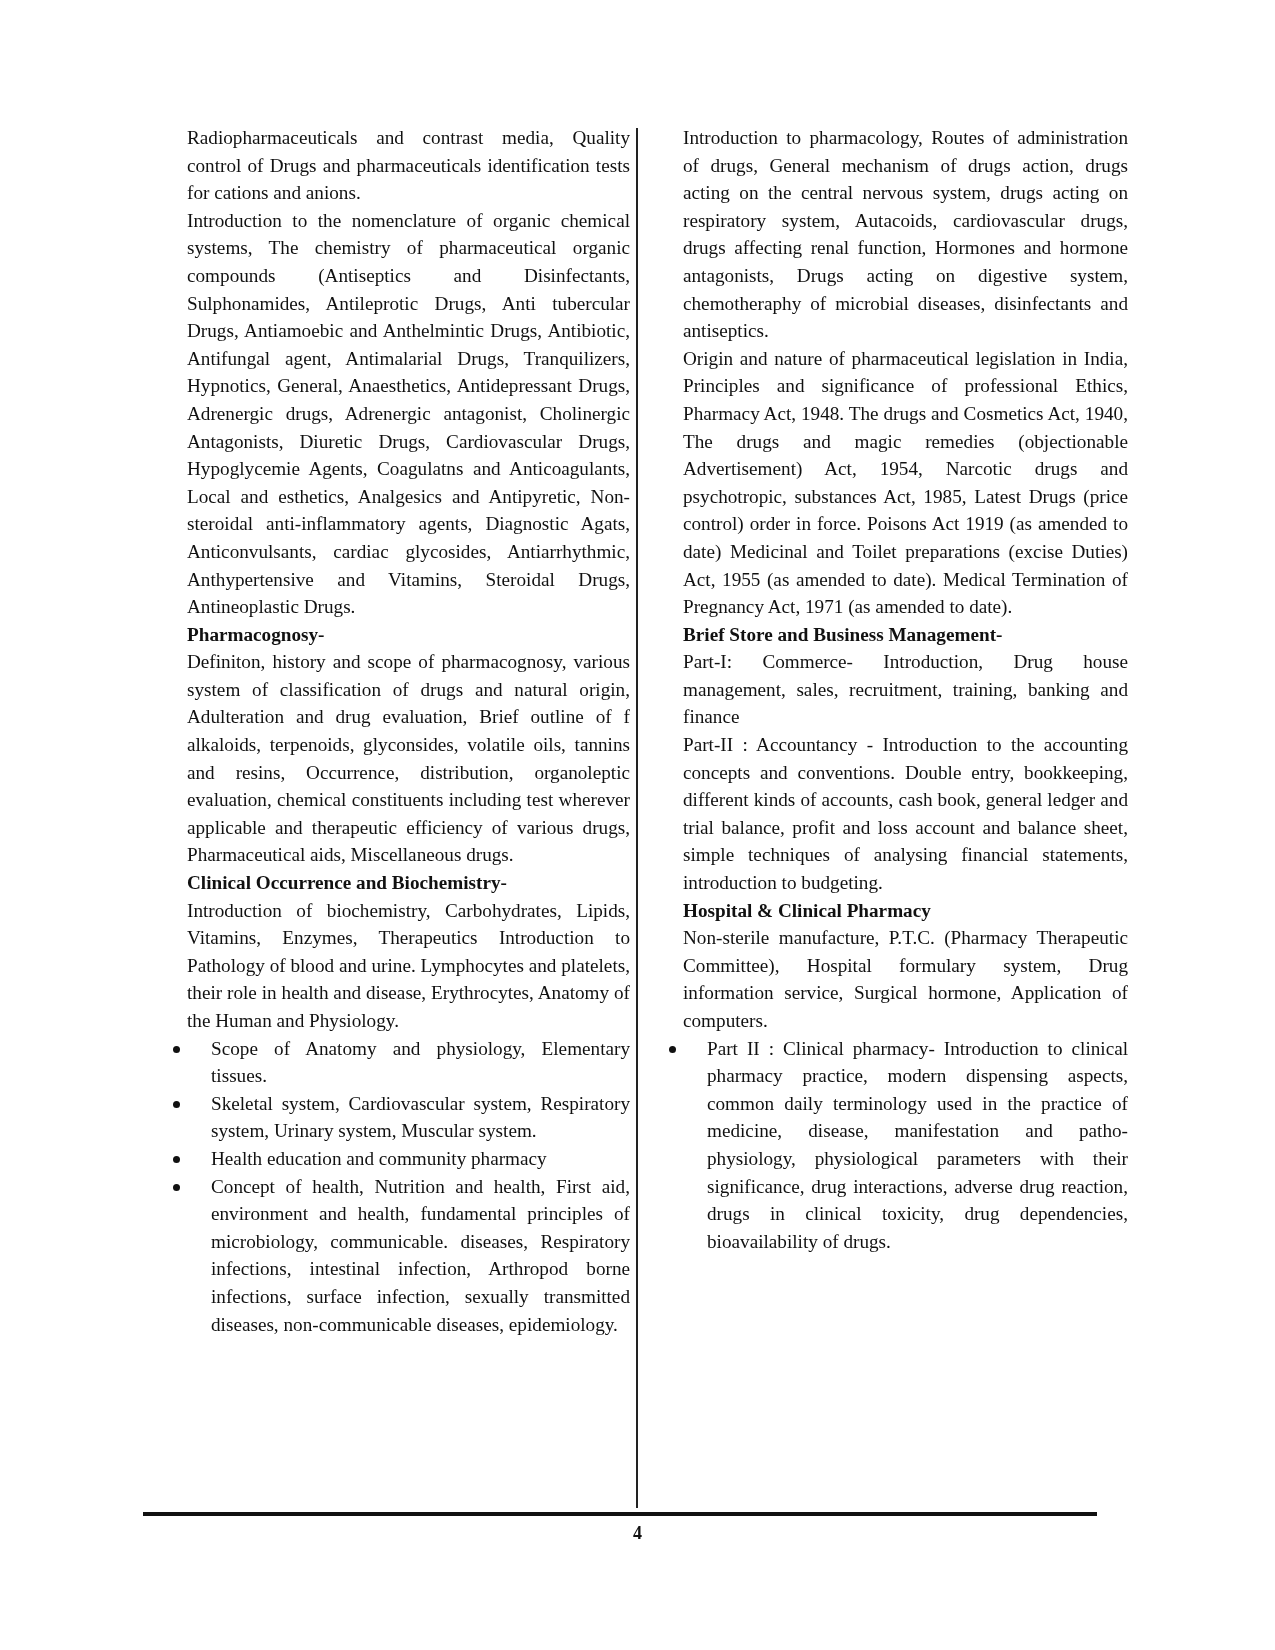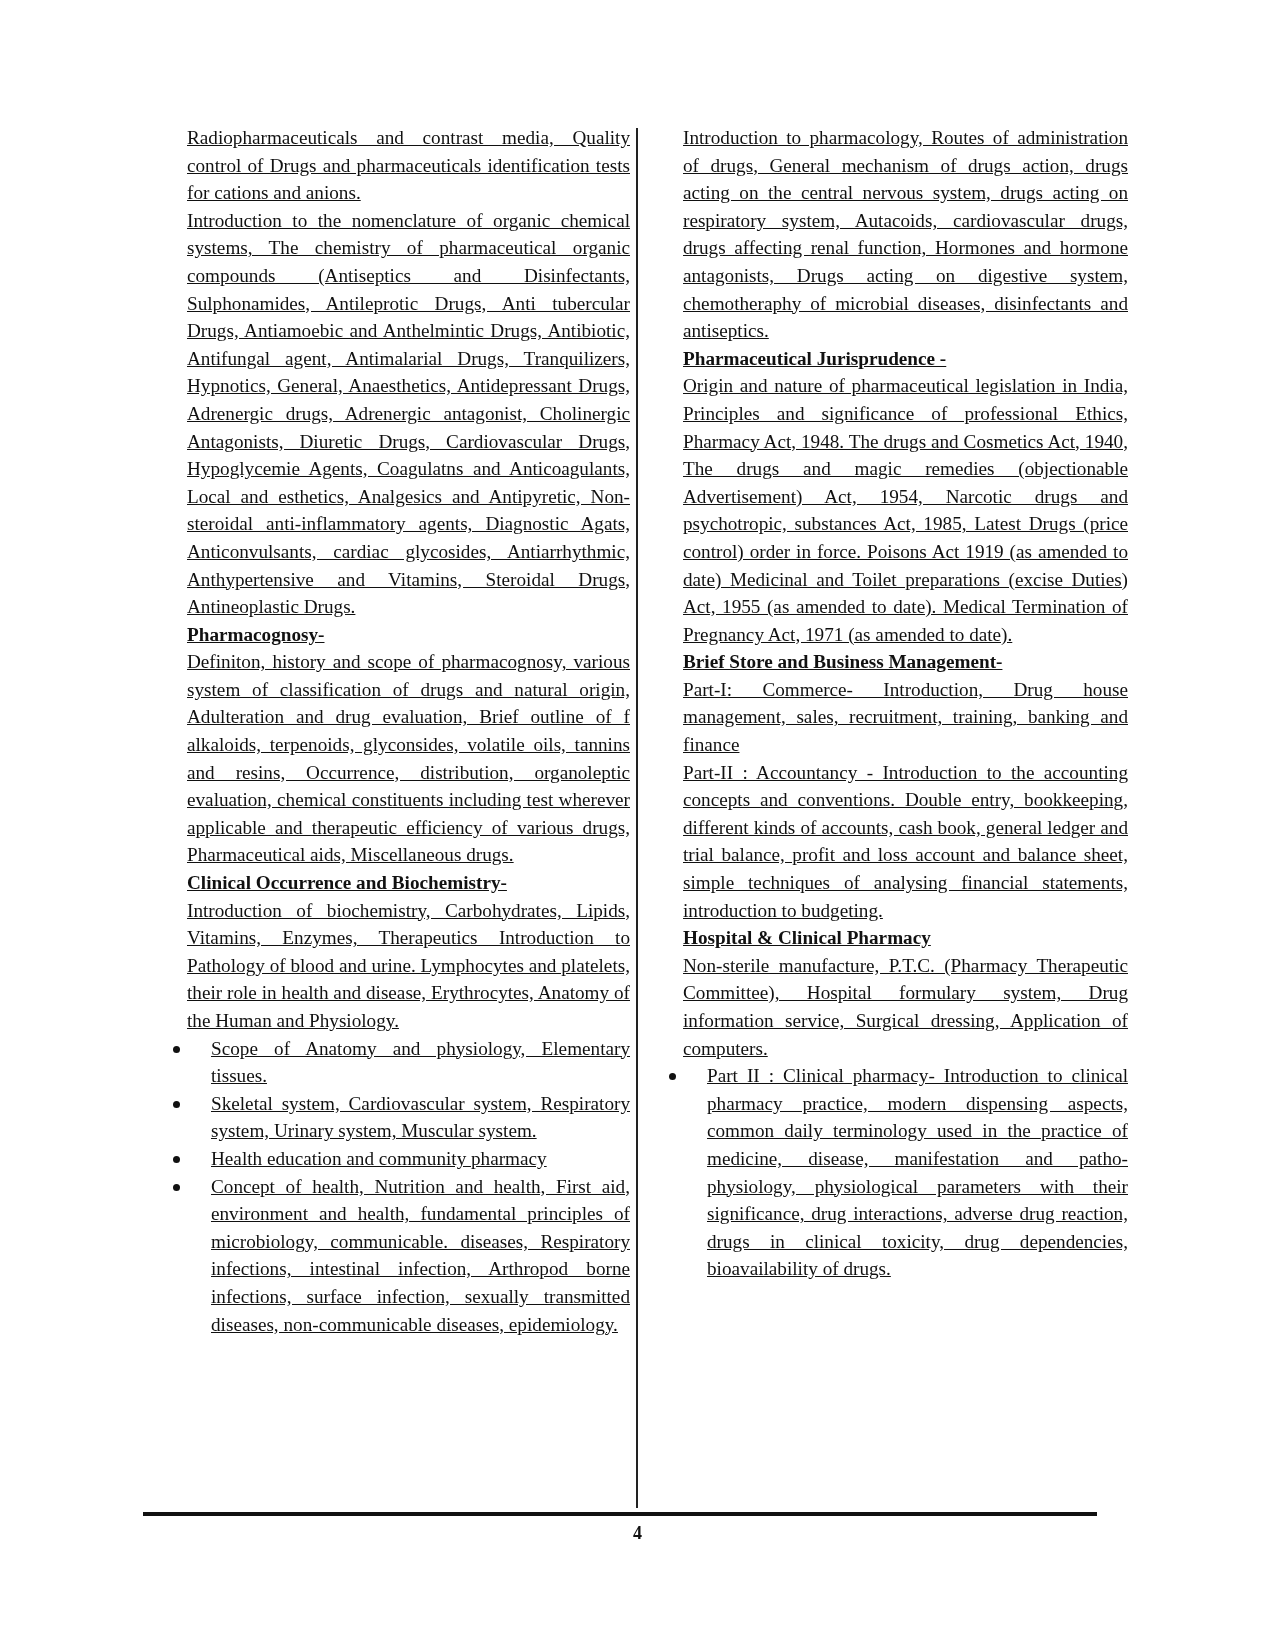--- a/index.html
+++ b/index.html
@@ -5,21 +5,20 @@
     html, body { margin: 0; padding: 0; background: #ffffff; }
     body {
       width: 1275px; height: 1650px; position: relative; overflow: hidden;
       font-family: "Liberation Serif", "DejaVu Serif", serif;
       color: #111111;
     }
     .col {
       position: absolute; top: 124px;
       font-size: 19.2px; line-height: 27.6px;
       text-align: justify;
-      text-decoration: underline;
     }
     .col-left { left: 187px; width: 443px; }
     .col-right { left: 683px; width: 445px; }
     .col p { margin: 0; text-align: justify; text-align-last: left; }
     .col h3 { margin: 0; font-size: 19.2px; font-weight: bold; line-height: 27.6px; }
     .bul { position: relative; margin-left: 24px; }
     .bul .dot {
       position: absolute; left: -38px; top: 11px;
       width: 7px; height: 7px; border-radius: 50%; background: #111;
     }
@@ -61,27 +60,26 @@
   <div class="bul">
     <span class="dot"></span>
     <p>Concept of health, Nutrition and health, First aid, environment and health, fundamental principles of microbiology, communicable. diseases, Respiratory infections, intestinal infection, Arthropod borne infections, surface infection, sexually transmitted diseases, non-communicable diseases, epidemiology.</p>
   </div>
 </div>
 
 <div class="vdivider"></div>
 
 <div class="col col-right">
   <p>Introduction to pharmacology, Routes of administration of drugs, General mechanism of drugs action, drugs acting on the central nervous system, drugs acting on respiratory system, Autacoids, cardiovascular drugs, drugs affecting renal function, Hormones and hormone antagonists, Drugs acting on digestive system, chemotheraphy of microbial diseases, disinfectants and antiseptics.</p>
-  <h3>Pharmaceutical Jurisprudence -</h3>
   <p>Origin and nature of pharmaceutical legislation in India, Principles and significance of professional Ethics, Pharmacy Act, 1948. The drugs and Cosmetics Act, 1940, The drugs and magic remedies (objectionable Advertisement) Act, 1954, Narcotic drugs and psychotropic, substances Act, 1985, Latest Drugs (price control) order in force. Poisons Act 1919 (as amended to date) Medicinal and Toilet preparations (excise Duties) Act, 1955 (as amended to date). Medical Termination of Pregnancy Act, 1971 (as amended to date).</p>
   <h3>Brief Store and Business Management-</h3>
   <p>Part-I:   Commerce- Introduction, Drug house management, sales, recruitment, training, banking and finance</p>
   <p>Part-II : Accountancy - Introduction to the accounting concepts and conventions. Double entry, bookkeeping, different kinds of accounts, cash book, general ledger and trial balance, profit and loss account and balance sheet, simple techniques of analysing financial statements, introduction to budgeting.</p>
   <h3>Hospital &amp; Clinical Pharmacy</h3>
-  <p>Non-sterile manufacture, P.T.C. (Pharmacy Therapeutic Committee), Hospital formulary system, Drug information service, Surgical dressing, Application of computers.</p>
+  <p>Non-sterile manufacture, P.T.C. (Pharmacy Therapeutic Committee), Hospital formulary system, Drug information service, Surgical hormone, Application of computers.</p>
   <div class="bul">
     <span class="dot"></span>
     <p>Part II : Clinical pharmacy- Introduction to clinical pharmacy practice, modern dispensing aspects, common daily terminology used in the practice of medicine, disease, manifestation and patho-physiology, physiological parameters with their significance, drug interactions, adverse drug reaction, drugs in clinical toxicity, drug dependencies, bioavailability of drugs.</p>
   </div>
 </div>
 
 <div class="hrule"></div>
 <div class="pagenum">4</div>
 
 </body></html>

